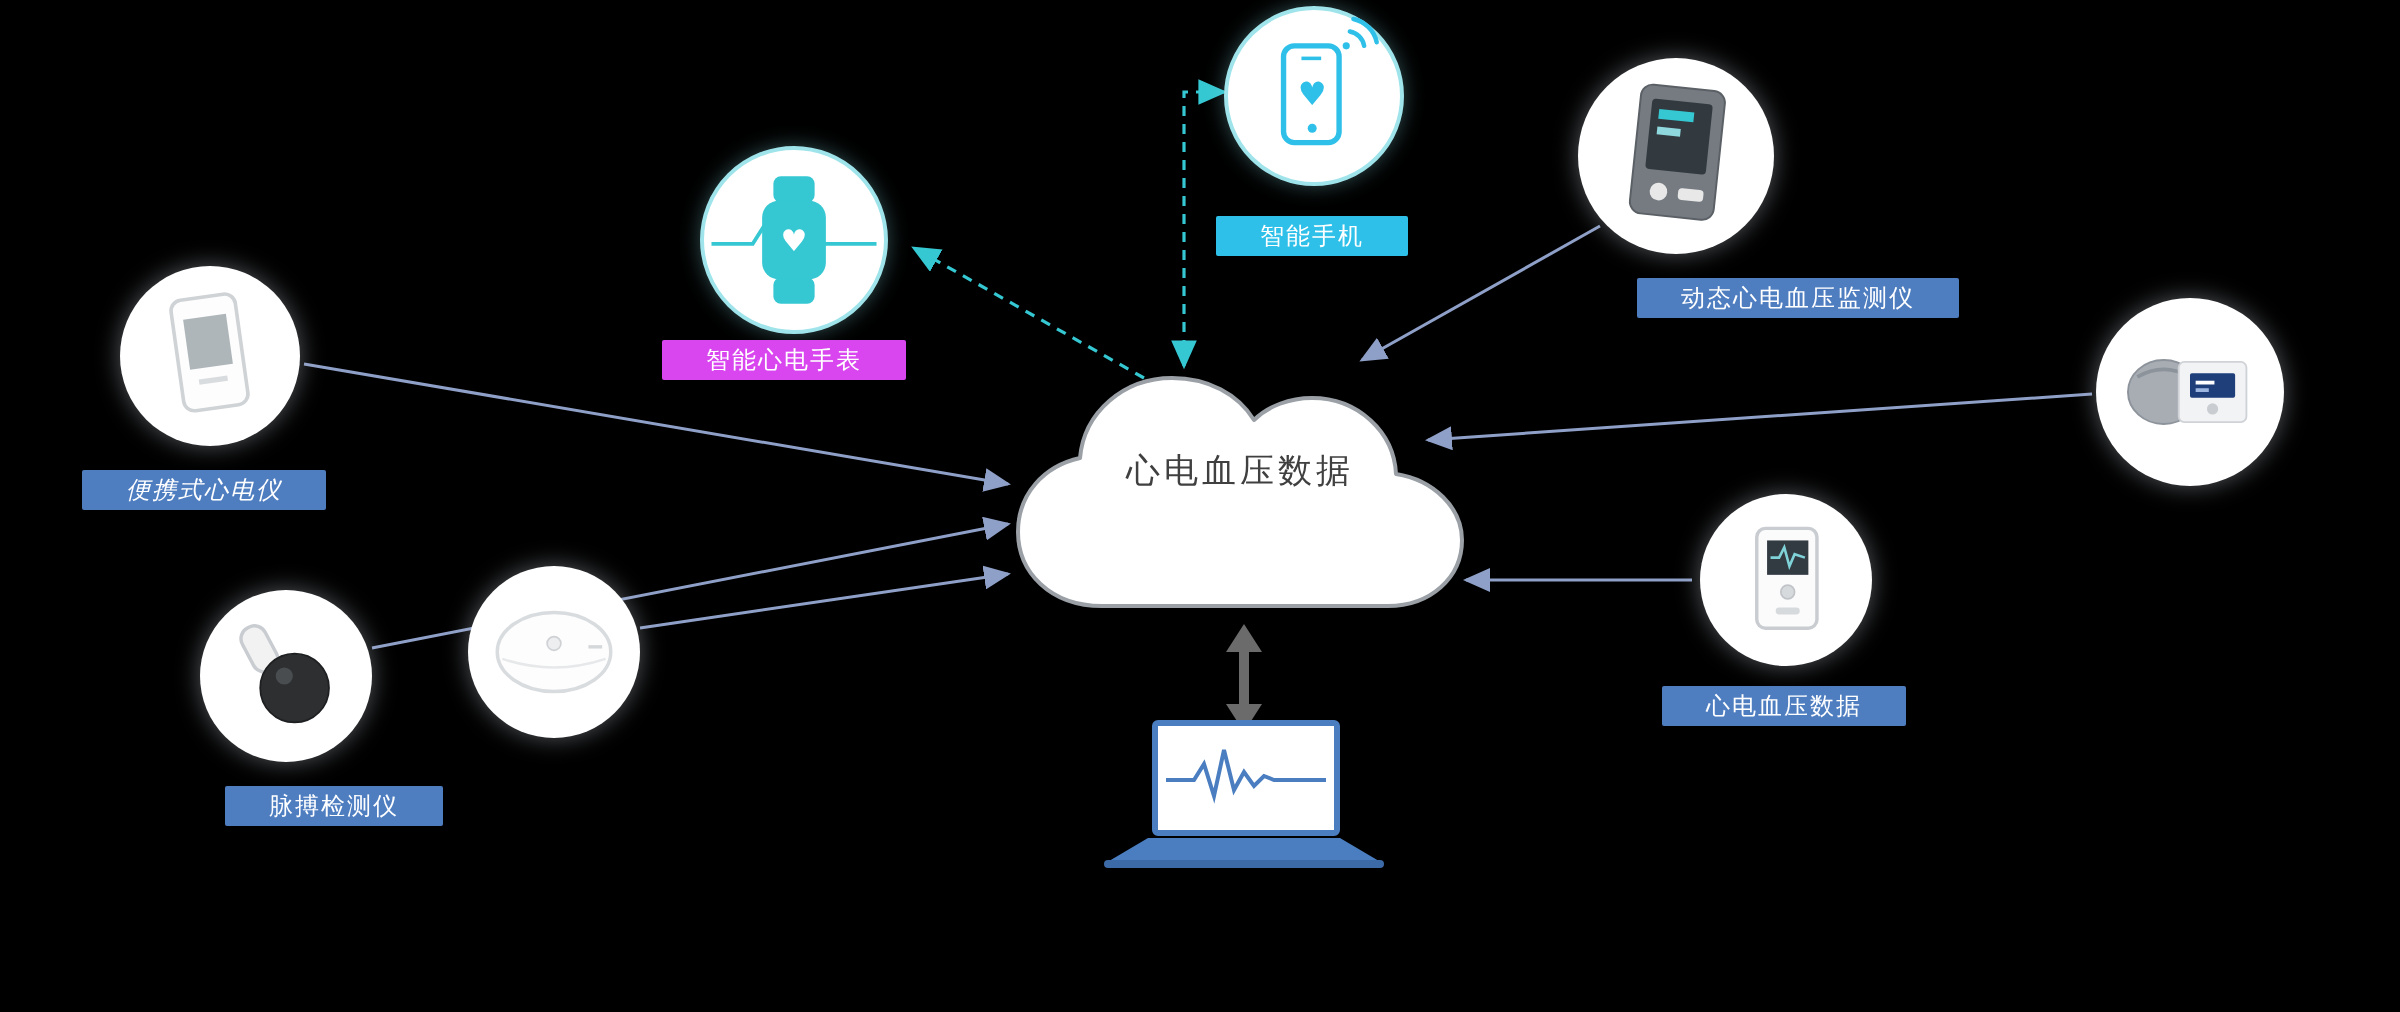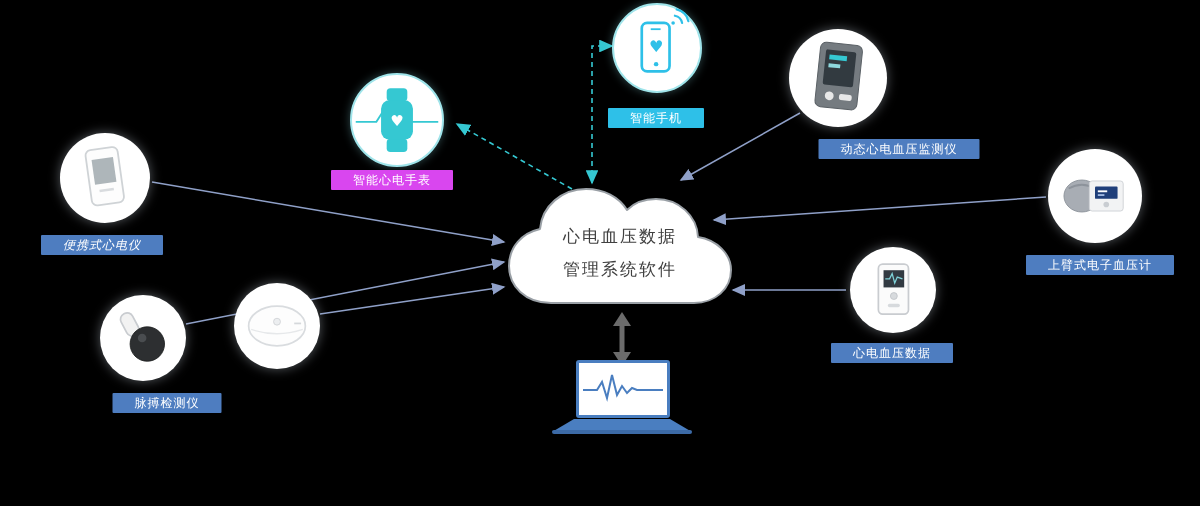--- a/index.html
+++ b/index.html
@@ -74,21 +74,20 @@
     </g>
   </svg>
 
   <div class="cloud-wrap">
     <svg viewBox="0 0 230 150" width="230" height="150">
       <path d="M46,127 C20,127 4,110 4,90 C4,71 17,57 35,53 C37,30 57,13 81,13 C99,13 114,21 122,34 C129,27 140,23 151,23 C174,23 192,40 193,61 C212,64 226,78 226,94 C226,113 210,127 189,127 Z" fill="#ffffff" stroke="#9aa0a6" stroke-width="2" stroke-linejoin="round"></path>
     </svg>
   </div>
   <div class="cloud-text">
     <div>心电血压数据</div>
-    <div>管理系统软件</div>
   </div>
 
   <div class="node-circle teal-ring" style="left:350px;top:73px;width:90px;height:90px;">
     <svg viewBox="0 0 96 96">
       <polyline points="4,50 26,50 33,39 40,58 46,30 52,54 58,45 64,50 92,50" fill="none" stroke="#35c8d2" stroke-width="2"></polyline>
       <rect x="37" y="14" width="22" height="14" rx="4" fill="#35c8d2"></rect>
       <rect x="37" y="68" width="22" height="14" rx="4" fill="#35c8d2"></rect>
       <rect x="31" y="27" width="34" height="42" rx="9" fill="#35c8d2"></rect>
       <text x="48" y="54" text-anchor="middle" font-size="16" fill="#ffffff">♥</text>
     </svg>
@@ -127,21 +126,20 @@
       <ellipse cx="36" cy="50" rx="19" ry="17" fill="#a8adb4"></ellipse>
       <ellipse cx="36" cy="50" rx="19" ry="17" fill="none" stroke="#8d939b"></ellipse>
       <path d="M22,42 q14,-8 28,0" fill="none" stroke="#8d939b" stroke-width="2"></path>
       <rect x="44" y="34" width="36" height="32" rx="3" fill="#f2f3f4" stroke="#cfd2d6"></rect>
       <rect x="50" y="40" width="24" height="13" rx="1" fill="#1f3f7a"></rect>
       <rect x="53" y="44" width="10" height="2" fill="#ffffff"></rect>
       <rect x="53" y="48" width="7" height="2" fill="#9db6e0"></rect>
       <circle cx="62" cy="59" r="3" fill="#c9cdd2"></circle>
     </svg>
   </div>
-  <div class="lbl lbl-blue" style="left:1100px;top:255px;">上臂式电子血压计</div>
 
   <div class="node-circle" style="left:850px;top:247px;width:86px;height:86px;">
     <svg viewBox="0 0 100 100">
       <rect x="33" y="20" width="35" height="58" rx="5" fill="#fbfbfb" stroke="#c9ccd0" stroke-width="2"></rect>
       <rect x="39" y="27" width="24" height="20" fill="#323a42"></rect>
       <polyline points="41,37 46,37 49,31 52,42 55,35 61,37" fill="none" stroke="#7fd2d8" stroke-width="1.5"></polyline>
       <circle cx="51" cy="57" r="4" fill="#d7dadd" stroke="#c0c4c8"></circle>
       <rect x="44" y="66" width="14" height="4" rx="2" fill="#d7dadd"></rect>
     </svg>
   </div>

